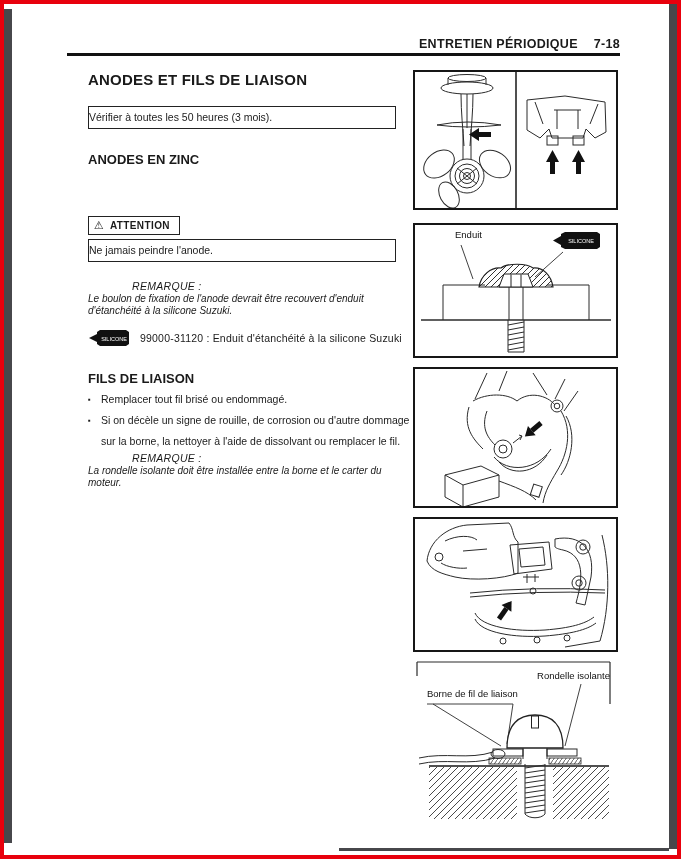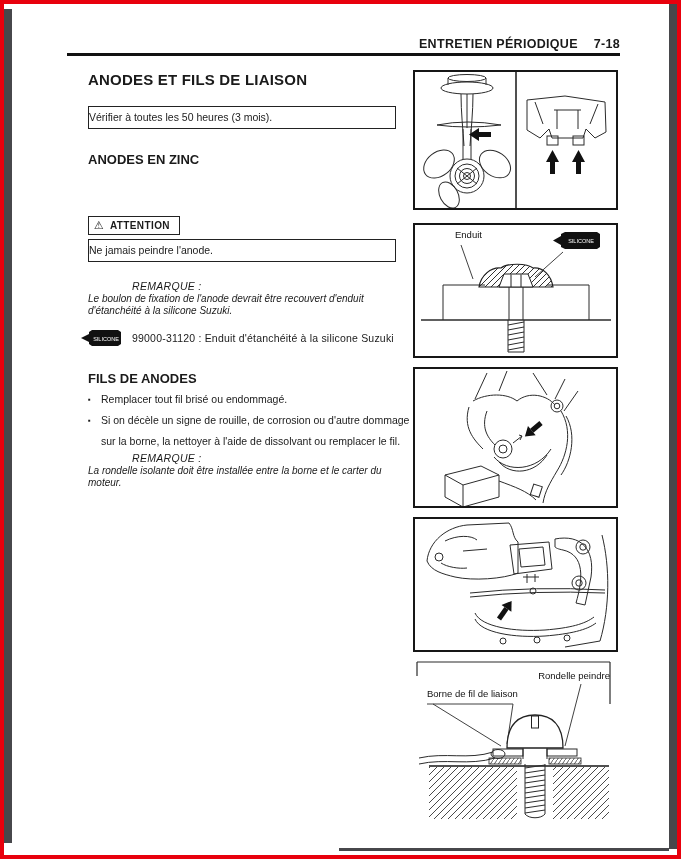--- a/index.html
+++ b/index.html
@@ -23,21 +23,21 @@
   .box-interval{top:106px;}
   .box-paint{top:239px;}
   .sec-heading{position:absolute;left:88px;font-weight:bold;font-size:13px;}
   .body-text{position:absolute;left:88px;font-size:10.5px;line-height:13px;}
   .attention-box{position:absolute;left:88px;top:216px;border:1px solid #222;
     display:inline-flex;align-items:center;padding:1px 9px 1px 5px;height:15px;}
   .attention-box .warn{font-size:11px;line-height:11px;margin-right:6px;}
   .attention-box .lbl{font-weight:bold;font-size:10px;letter-spacing:.4px;}
   .remarque-h{position:absolute;left:88px;font-style:italic;font-size:10.5px;letter-spacing:.3px;margin-left:44px;}
   .remarque-b{position:absolute;left:88px;width:318px;font-style:italic;font-size:10px;line-height:12px;}
-  .sealant-row{position:absolute;left:80px;top:330px;display:flex;align-items:center;justify-content:flex-end;}
+  .sealant-row{position:absolute;left:88px;top:330px;display:flex;align-items:center;justify-content:flex-end;}
   .sealant-row .txt{font-size:10.5px;margin-left:10px;letter-spacing:.2px;}
   .bullets{position:absolute;left:88px;top:389px;width:324px;}
   .bullet-row{display:flex;font-size:10.5px;line-height:21px;}
   .bullet-row .b{width:13px;flex:0 0 13px;font-size:8px;}
   
   .fig{position:absolute;left:413px;width:201px;border:2px solid #161616;background:#fff;}
   .fig svg{display:block;}
   .fig1{top:70px;height:136px;}
   .fig2{top:223px;height:131px;}
   .fig3{top:367px;height:137px;}
@@ -83,21 +83,21 @@
   <div class="remarque-b" style="top:293px">Le boulon de fixation de l'anode devrait être recouvert d'enduit d'étanchéité à la silicone Suzuki.</div>
 
   <div class="sealant-row">
     <svg width="42" height="16" viewBox="0 0 42 16">
       <polygon points="1,8 9,4 9,2 12,0 38,0 41,2 41,14 38,16 12,16 9,14 9,12" fill="#111"></polygon>
       <text x="26" y="10.5" font-size="5.5" fill="#fff" text-anchor="middle">SILICONE</text>
     </svg>
     <span class="txt">99000-31120 : Enduit d'étanchéité à la silicone Suzuki</span>
   </div>
 
-  <div class="sec-heading" style="top:371px">FILS DE ANODES</div>
+  <div class="sec-heading" style="top:371px">FILS DE LIAISON</div>
   <div class="bullets">
     <div class="bullet-row">
       <span class="b">▪</span>
       <span>Remplacer tout fil brisé ou endommagé.</span>
     </div>
     <div class="bullet-row">
       <span class="b">▪</span>
       <span>Si on décèle un signe de rouille, de corrosion ou d'autre dommage sur la borne, la nettoyer à l'aide de dissolvant ou remplacer le fil.</span>
     </div>
   </div>
@@ -249,17 +249,17 @@
       <g stroke="#2b2b2b" stroke-width="1" fill="none">
         <path d="M112,106 V156 M132,106 V156"></path>
         <path d="M112,110 L132,107 M112,115 L132,112 M112,120 L132,117 M112,125 L132,122 M112,130 L132,127 M112,135 L132,132 M112,140 L132,137 M112,145 L132,142 M112,150 L132,147 M112,155 L132,152"></path>
         <path d="M112,156 C116,161 128,161 132,156"></path>
       </g>
       <g stroke="#2b2b2b" stroke-width="1" fill="none">
         <path d="M6,100 C32,94 56,102 80,94 M6,106 C32,100 56,108 82,100"></path>
         <ellipse cx="85" cy="96" rx="7" ry="4.5"></ellipse>
       </g>
     </svg>
-    <div class="fig-label lab-rondelle">Rondelle peindre</div>
+    <div class="fig-label lab-rondelle">Rondelle isolante</div>
     <div class="fig-label lab-borne">Borne de fil de liaison</div>
   </div>
 
 </div>
 
 </body></html>

